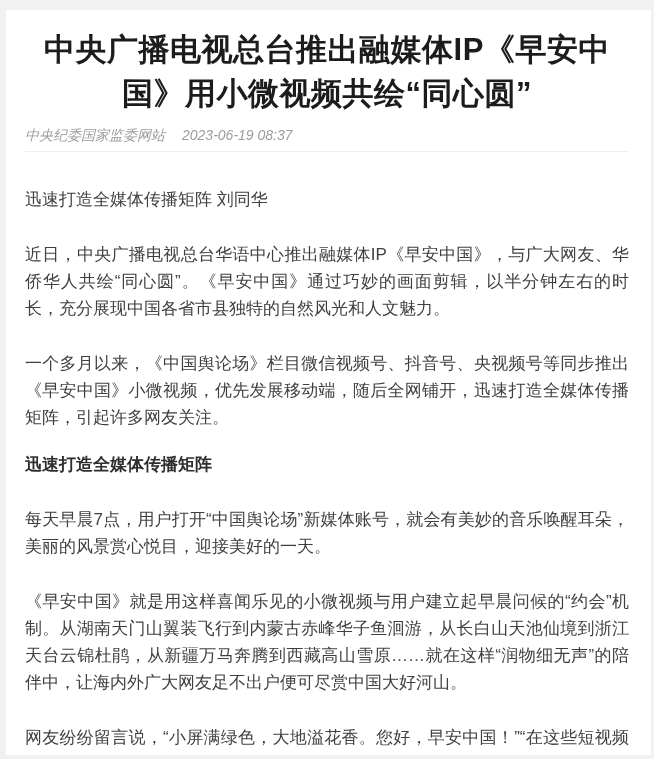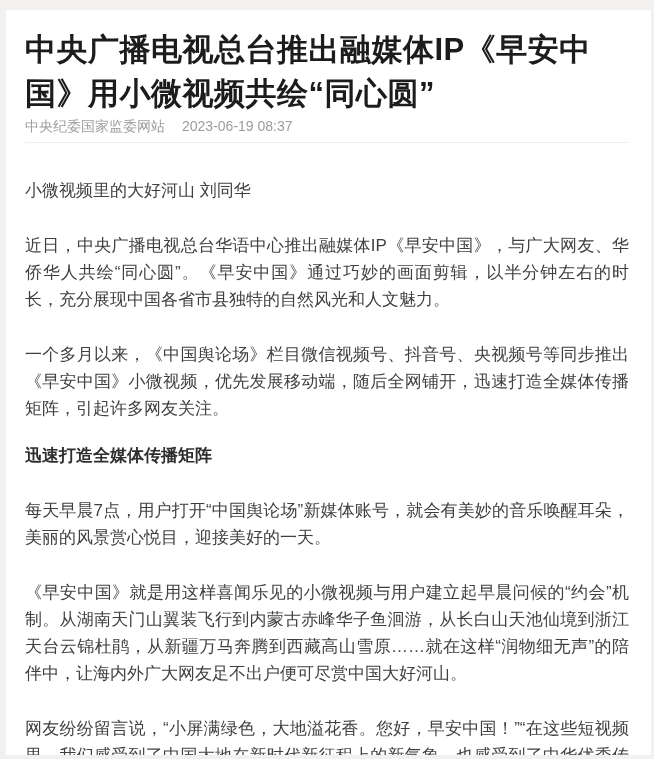--- a/index.html
+++ b/index.html
@@ -21,30 +21,32 @@
     padding: 18px 22px 0 19px;
     overflow: hidden;
   }
 
   h1.title {
     font-size: 31px;
     line-height: 44px;
     font-weight: 700;
     color: #1c1c1c;
     letter-spacing: 0.5px;
+    text-align: center;
   }
 
   .meta {
-    margin-top: 1px;
+    margin-top: 10px;
     display: flex;
     align-items: baseline;
     gap: 17px;
     font-size: 14px;
     color: #9c9c9c;
     line-height: 19px;
+    font-style: italic;
   }
 
   .divider {
     margin-top: 6px;
     border-bottom: 1px solid #f1efed;
   }
 
   article { color: #3f3f3f; font-size: 17px; }
 
   article p {
@@ -71,21 +73,21 @@
   <h1 class="title">中央广播电视总台推出融媒体IP《早安中国》用小微视频共绘“同心圆”</h1>
 
   <div class="meta">
     <span>中央纪委国家监委网站</span>
     <span>2023-06-19 08:37</span>
   </div>
 
   <div class="divider"></div>
 
   <article>
-    <p class="byline">小微视频里的大好河山 刘同华</p>
+    <p class="byline">迅速打造全媒体传播矩阵 刘同华</p>
 
     <p>近日，中央广播电视总台华语中心推出融媒体IP《早安中国》，与广大网友、华侨华人共绘“同心圆”。《早安中国》通过巧妙的画面剪辑，以半分钟左右的时长，充分展现中国各省市县独特的自然风光和人文魅力。</p>
 
     <p>一个多月以来，《中国舆论场》栏目微信视频号、抖音号、央视频号等同步推出《早安中国》小微视频，优先发展移动端，随后全网铺开，迅速打造全媒体传播矩阵，引起许多网友关注。</p>
 
     <h2 class="subhead">迅速打造全媒体传播矩阵</h2>
 
     <p>每天早晨7点，用户打开“中国舆论场”新媒体账号，就会有美妙的音乐唤醒耳朵，美丽的风景赏心悦目，迎接美好的一天。</p>
 
     <p>《早安中国》就是用这样喜闻乐见的小微视频与用户建立起早晨问候的“约会”机制。从湖南天门山翼装飞行到内蒙古赤峰华子鱼洄游，从长白山天池仙境到浙江天台云锦杜鹃，从新疆万马奔腾到西藏高山雪原……就在这样“润物细无声”的陪伴中，让海内外广大网友足不出户便可尽赏中国大好河山。</p>

